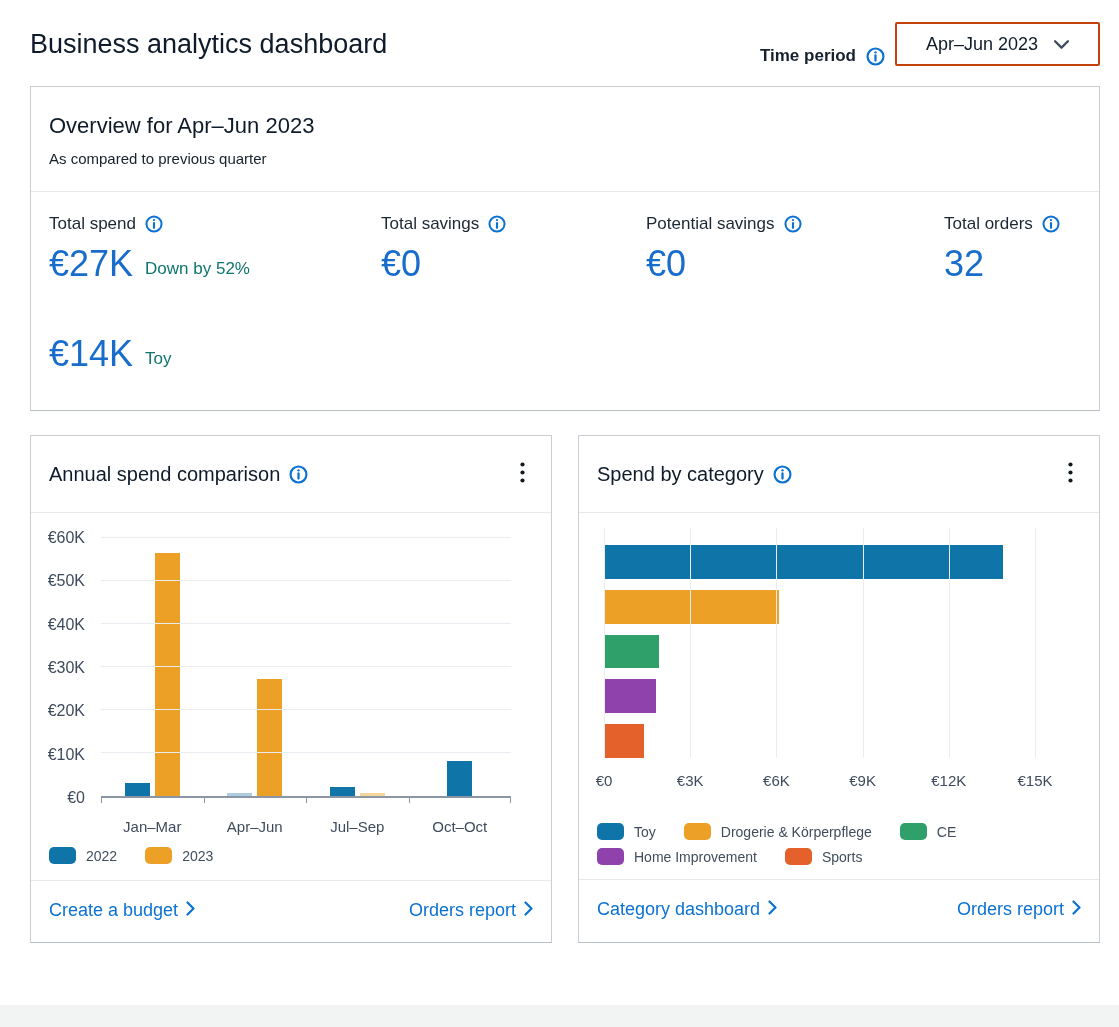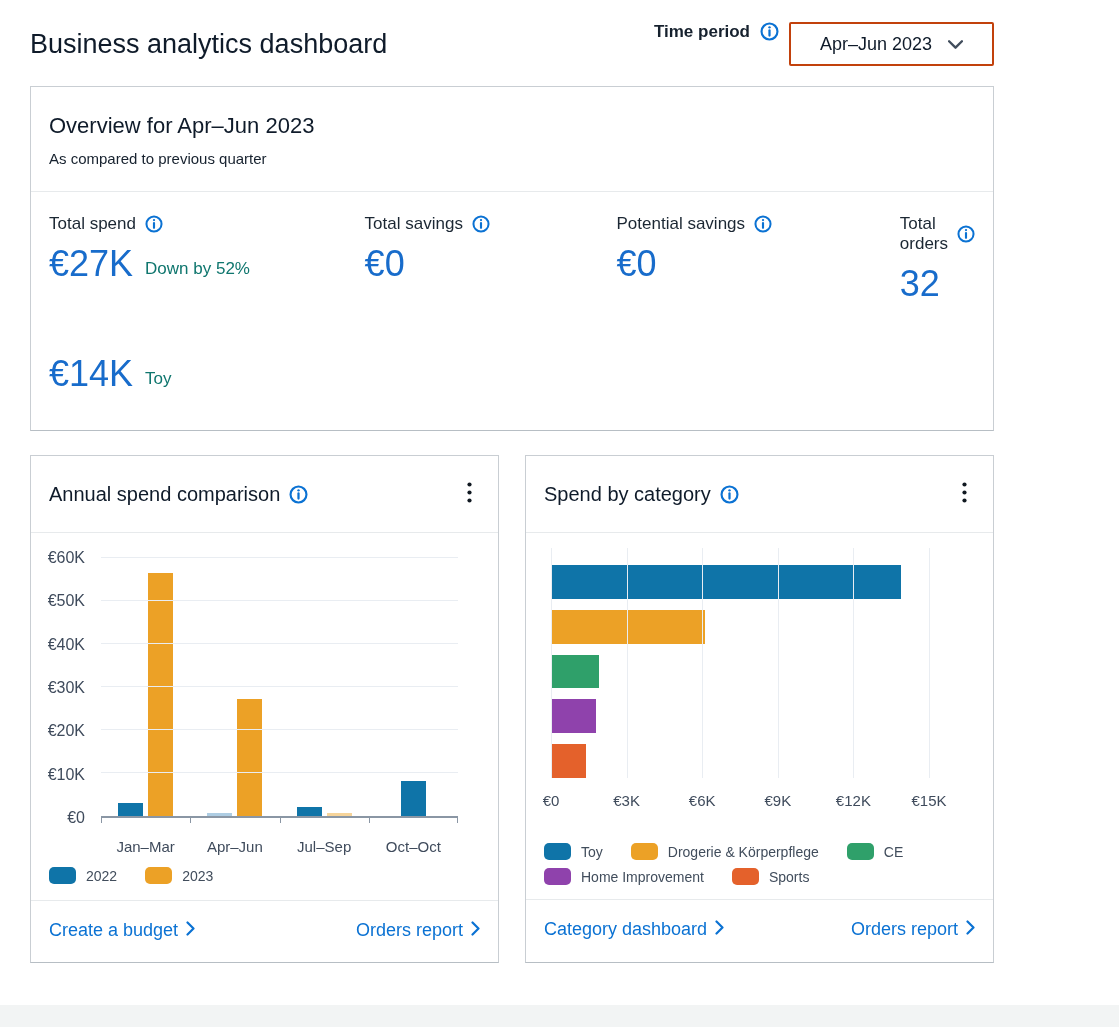--- a/index.html
+++ b/index.html
@@ -1,24 +1,24 @@
 <!DOCTYPE html>
 <html><head>
 <meta charset="utf-8">
 <style>
   * { margin:0; padding:0; box-sizing:border-box; }
   html,body { width:1119px; height:1027px; background:#fff; font-family:"Liberation Sans", sans-serif; color:#0f1b2a; overflow:hidden; }
   .page { position:relative; width:1119px; height:1027px; }
-  .content { width:964px; margin-left:30px; }
+  .content { width:1070px; margin-left:30px; }
   .bottom-strip { position:absolute; left:0; right:0; bottom:0; height:22px; background:#f2f4f4; }
 
   
   .top-header { display:flex; align-items:center; justify-content:space-between; padding:22px 0 20px; }
   h1 { font-size:27px; font-weight:400; color:#0f1b2a; }
-  .time-period { display:flex; align-items:flex-start; gap:10px; }
+  .time-period { display:flex; align-items:flex-end; gap:10px; }
   .time-period-label { font-size:17px; font-weight:700; color:#16212e; }
   .select-box { height:44px; min-width:205px; border:2px solid #c2410c; border-radius:2px; background:#fff; display:flex; align-items:center; justify-content:center; gap:16px; font-size:18px; color:#0f1b2a; cursor:pointer; }
 
   
   .card { background:#fff; border:1px solid #c9ced3; border-bottom-color:#b7bec4; }
   .divider { border-top:1px solid #e7eaec; }
 
   
   .overview-card { margin-bottom:24px; }
   .card-head { padding:26px 18px 24px; }

